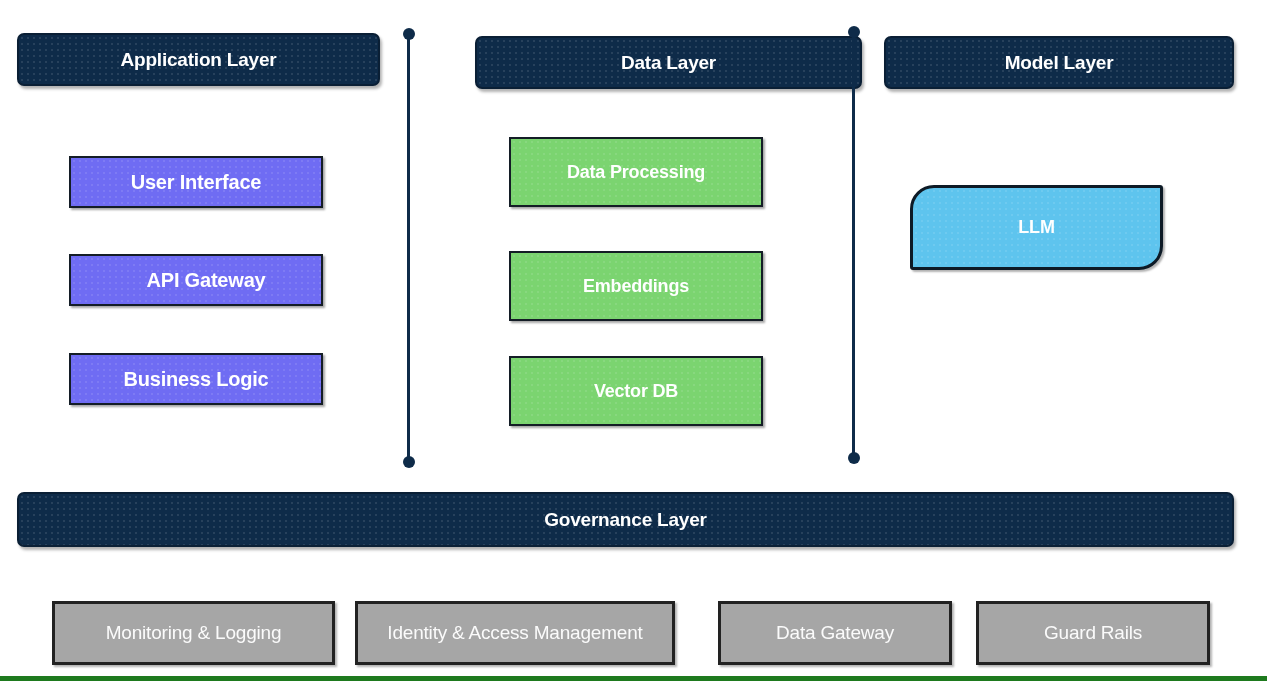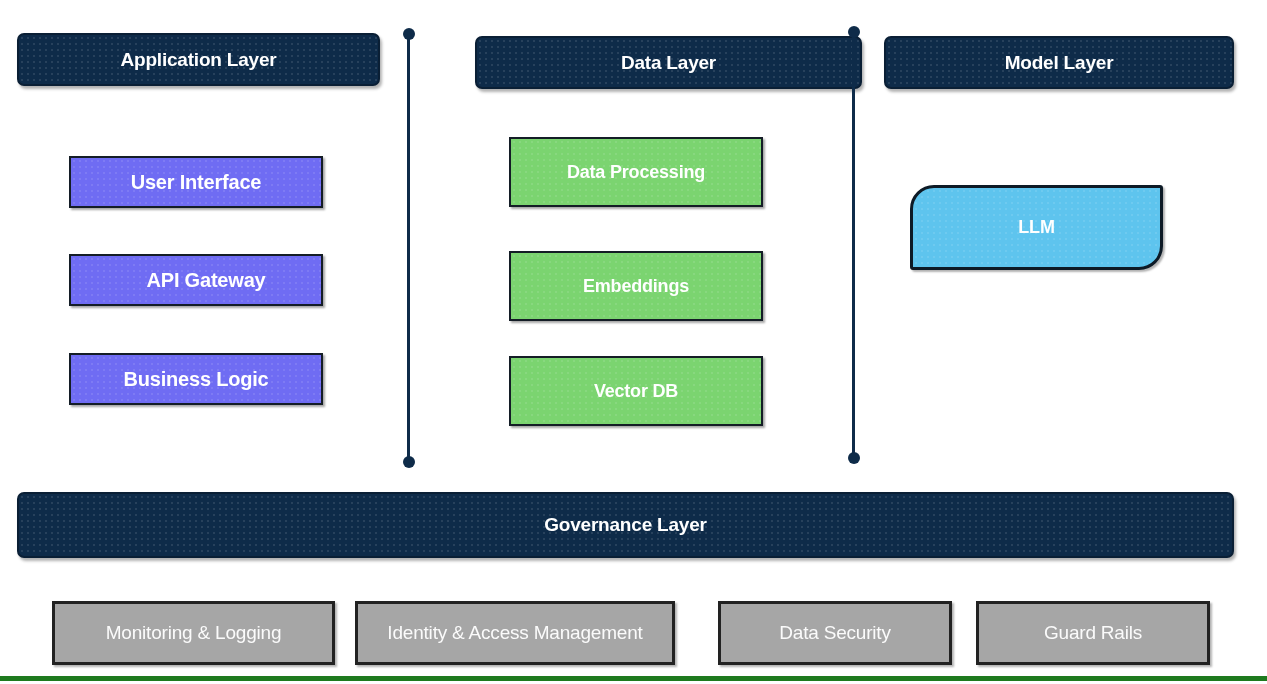--- a/index.html
+++ b/index.html
@@ -26,21 +26,21 @@
   .layer-header {
     background-color: var(--navy,#0e2b49);
     border:2px solid #0a1f35;
     border-radius:7px;
     font-weight:bold; font-size:19px;
     box-shadow:2px 3px 3px rgba(0,0,0,0.30);
   }
   .hdr-app   { left:17px;  top:33px; width:363px;  height:53px; }
   .hdr-data  { left:435px; top:36px; width:387px;  height:53px;margin-left:40px; }
   .hdr-model { left:884px; top:36px; width:350px;  height:53px; }
-  .hdr-gov   { left:17px;  top:492px; width:1217px; height:66px; }
+  .hdr-gov   { left:17px;  top:492px; width:1217px; height:55px; }
 
   
   .purple-box {
     background-color: var(--purple,#6f6cf3);
     border:2px solid var(--box-border,#141d26);
     font-weight:bold; font-size:20px;
     box-shadow:2px 2px 2px rgba(0,0,0,0.35);
     left:69px; width:254px; height:52px;
   }
   .p1 { top:156px; } .p2 { top:254px;padding-left:20px; } .p3 { top:353px; }
@@ -133,18 +133,18 @@
   <div>
     <div class="divider-line d2-line"></div>
     <div class="divider-dot d2-dot-top"></div>
     <div class="divider-dot d2-dot-bottom"></div>
   </div>
 
   <div class="box layer-header textured hdr-gov">Governance Layer</div>
 
   <div class="box gray-box m1">Monitoring &amp; Logging</div>
   <div class="box gray-box m2">Identity &amp; Access Management</div>
-  <div class="box gray-box m3">Data Security</div>
+  <div class="box gray-box m3">Data Gateway</div>
   <div class="box gray-box m4">Guard Rails</div>
 
   <div class="bottom-rule"></div>
 
 </div>
 
 </body></html>

